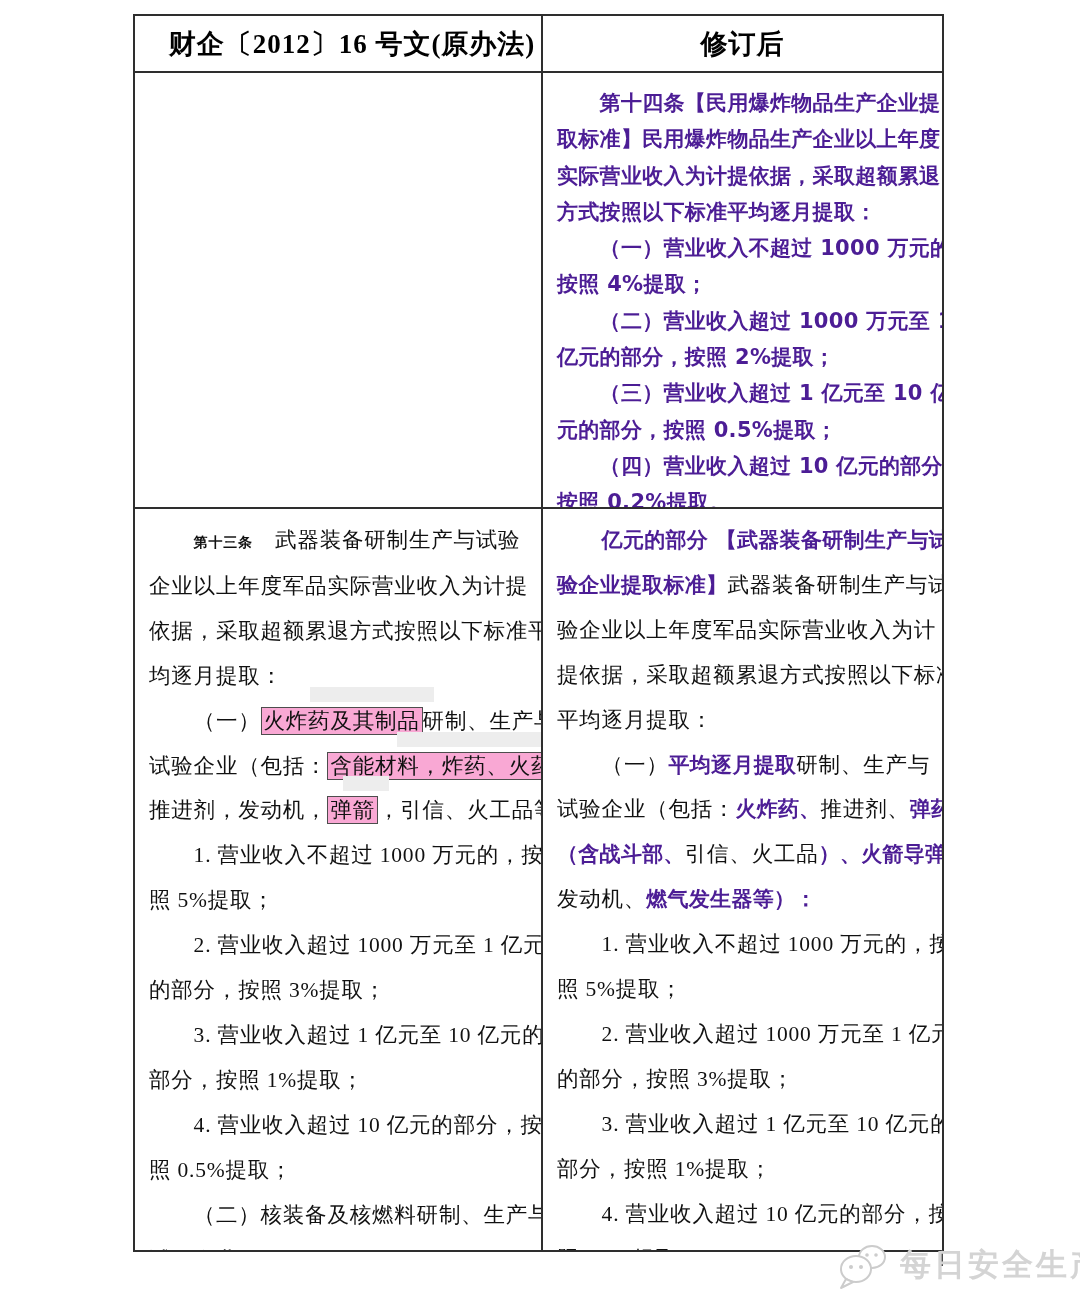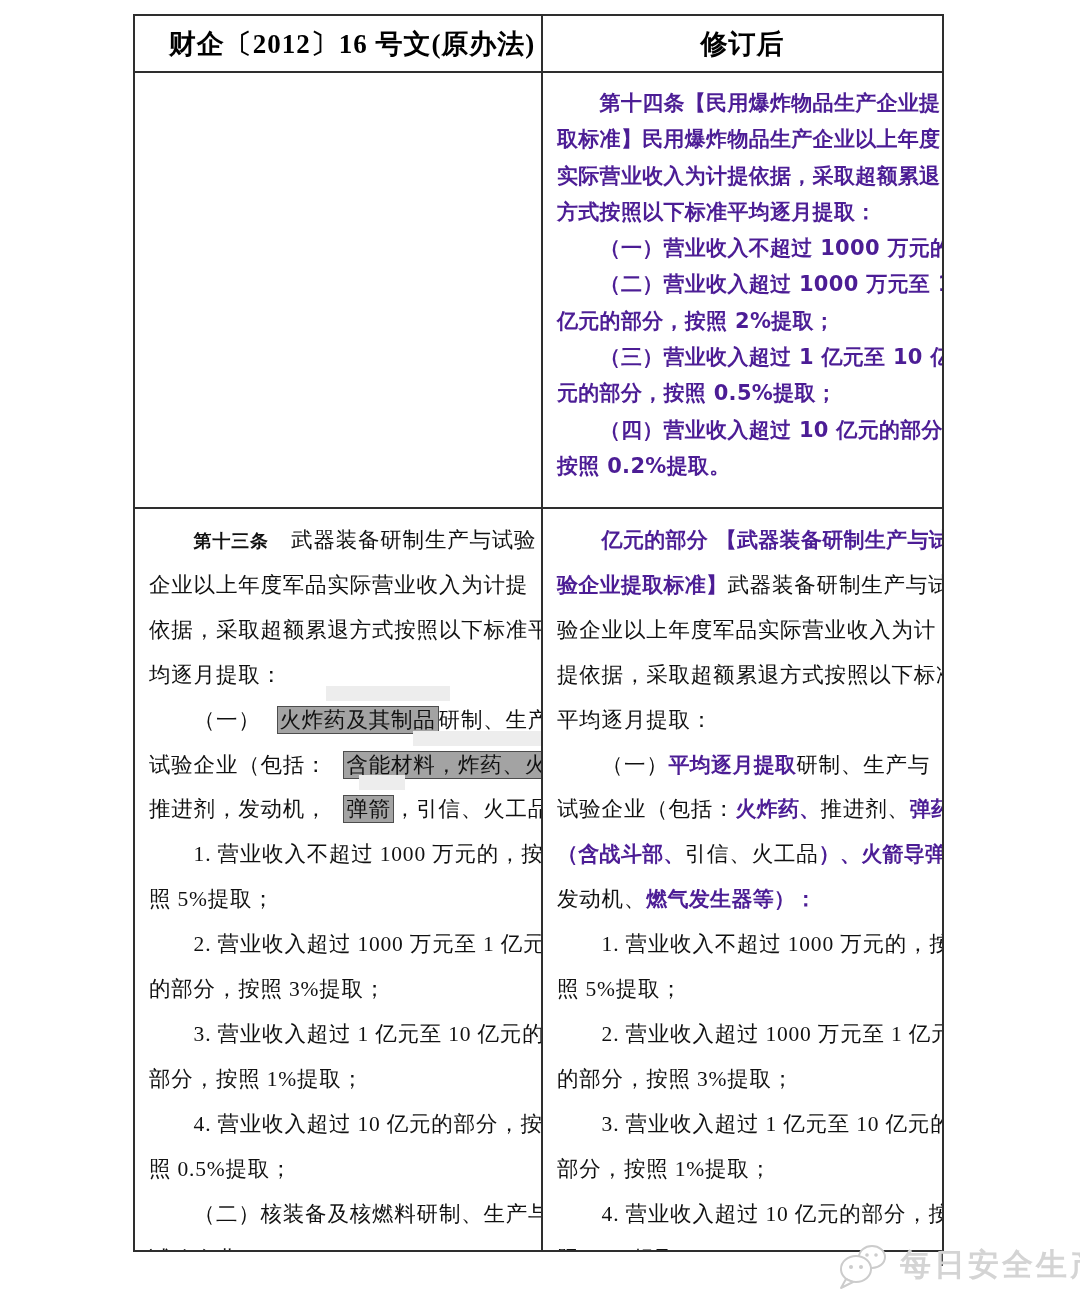--- a/index.html
+++ b/index.html
@@ -18,25 +18,25 @@
     border-bottom:2px solid #2e2e2e; display:flex; align-items:center; justify-content:center;
     font-weight:700; font-size:27px; letter-spacing:1px; color:#000000;
   }
   .r1 { border-bottom:2px solid #2e2e2e; }
   .r1.body { padding:13px 8px 0 14px; }
   .r2.body { padding:10px 8px 0 14px; }
   .r1 .line { line-height:35.3px; }
   .r2 .line { line-height:42.9px; }
   .line { white-space:pre; }
   .seg-n   { font-family:"Liberation Serif", serif; font-size:21.5px; letter-spacing:0.8px; }
-  .seg-bs  { font-family:Liberation Mono, monospace; font-size:18px; letter-spacing:0.8px; font-weight:700; }
+  .seg-bs  { font-family:Liberation Mono, monospace; font-size:14px; letter-spacing:0.8px; font-weight:700; }
   .seg-b   { font-family:"DejaVu Sans", sans-serif; font-size:21px; letter-spacing:0.3px; font-weight:700; color:#4c1d95; }
   .seg-box {
     font-family:"Liberation Serif", serif; font-size:21.5px; letter-spacing:0.8px;
-    background:#a3a3a3; border:1px solid #4d4d4d; padding:1px 2px; position:relative;margin-left:16px;
+    background:#f9a8d4; border:1px solid #4d4d4d; padding:1px 2px; position:relative;
   }
   .seg-box::before {
     content:""; position:absolute; left:30%; right:-12px; top:-21px; height:15px; background:#ededed;
   }
   .border-tick { position:absolute; left:941px; top:1250px; width:2px; height:16px; background:#4a4a4a; }
   .watermark { position:absolute; left:834px; top:1238px; height:54px; display:flex; align-items:center; gap:2px; }
   .wm-label {
     font-family:"DejaVu Sans", sans-serif; font-weight:700; font-size:31px;
     letter-spacing:3px; color:#d4d4d4; white-space:nowrap;
   }
@@ -54,20 +54,21 @@
     <div class="cell hdr col-left">财企〔2012〕16 号文(原办法)</div>
     <div class="cell hdr">修订后</div>
 
     <div class="cell r1 body col-left"></div>
     <div class="cell r1 body">
         <div class="line"><span class="seg-b">　　第十四条【民用爆炸物品生产企业提</span></div>
         <div class="line"><span class="seg-b">取标准】民用爆炸物品生产企业以上年度</span></div>
         <div class="line"><span class="seg-b">实际营业收入为计提依据，采取超额累退</span></div>
         <div class="line"><span class="seg-b">方式按照以下标准平均逐月提取：</span></div>
         <div class="line"><span class="seg-b">　　（一）营业收入不超过 1000 万元的，</span></div>
+        <div class="line"><span class="seg-b">按照 4%提取；</span></div>
         <div class="line"><span class="seg-b">　　（二）营业收入超过 1000 万元至 1</span></div>
         <div class="line"><span class="seg-b">亿元的部分，按照 2%提取；</span></div>
         <div class="line"><span class="seg-b">　　（三）营业收入超过 1 亿元至 10 亿</span></div>
         <div class="line"><span class="seg-b">元的部分，按照 0.5%提取；</span></div>
         <div class="line"><span class="seg-b">　　（四）营业收入超过 10 亿元的部分，</span></div>
         <div class="line"><span class="seg-b">按照 0.2%提取。</span></div>
       </div>
 
     <div class="cell r2 body col-left">
         <div class="line"><span class="seg-n">　　</span><span class="seg-bs">第十三条</span><span class="seg-n">　武器装备研制生产与试验</span></div>

